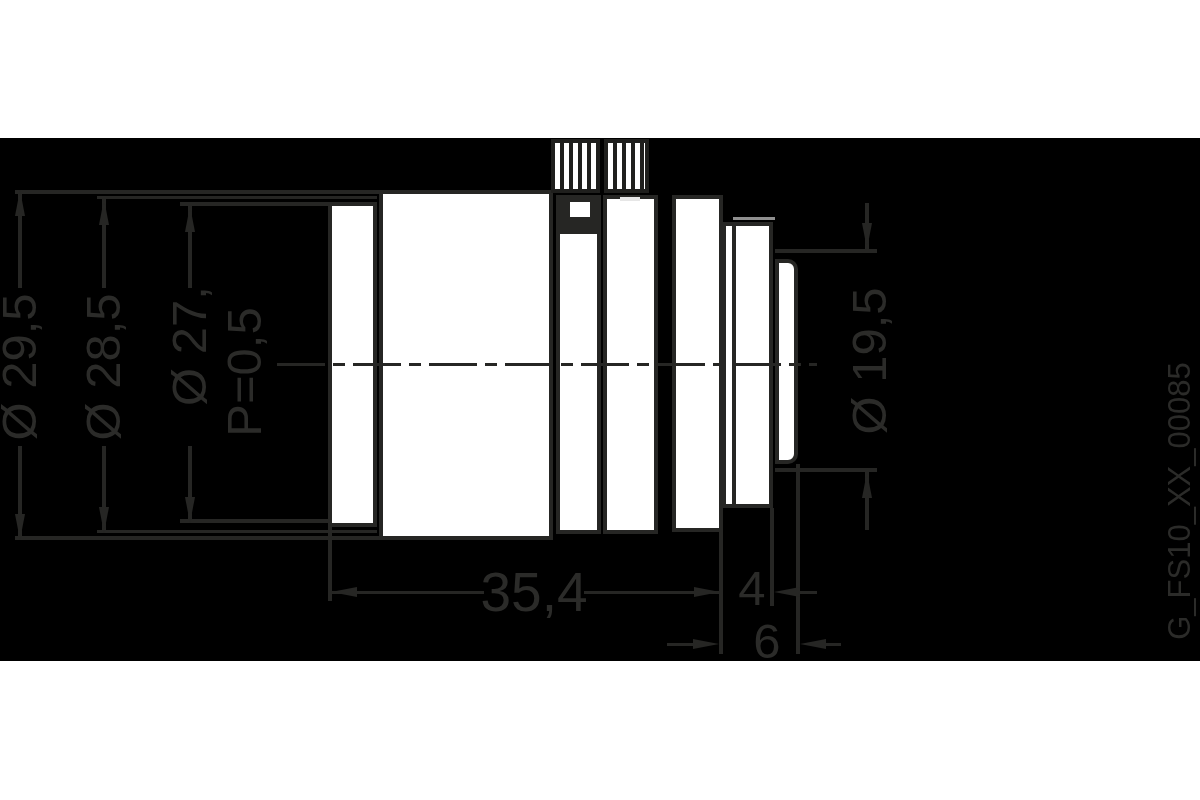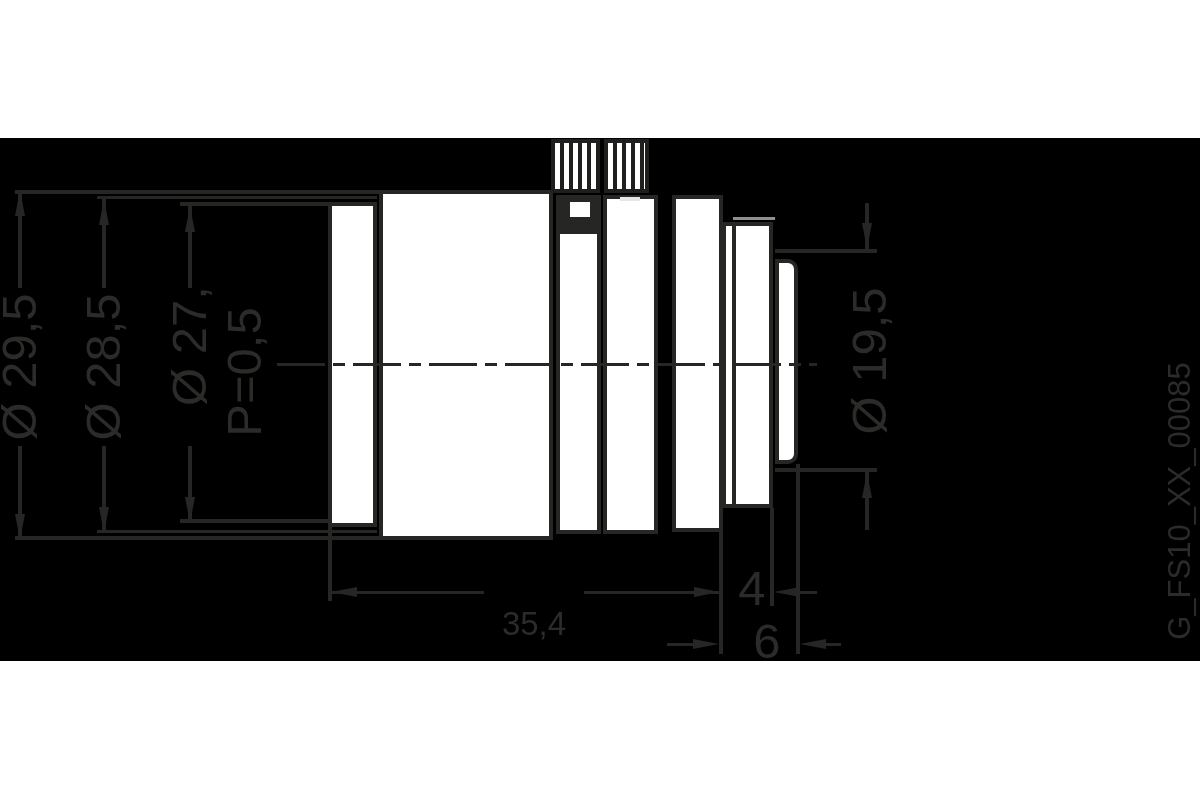--- a/index.html
+++ b/index.html
@@ -78,17 +78,17 @@
       <div class="arr" style="left: 774px; top: 587px; border-top: 5px solid transparent; border-bottom: 5px solid transparent; border-right: 26px solid rgb(38, 38, 36);"></div>
       <div class="arr" style="left: 693px; top: 639px; border-top: 5px solid transparent; border-bottom: 5px solid transparent; border-left: 26px solid rgb(38, 38, 36);"></div>
       <div class="arr" style="left: 800px; top: 639px; border-top: 5px solid transparent; border-bottom: 5px solid transparent; border-right: 26px solid rgb(38, 38, 36);"></div>
     </div>
 
   <span class="dimtext rot" style="left: 20px; top: 367px; font-size: 49px;">Ø 29,5</span>
   <span class="dimtext rot" style="left: 104px; top: 367px; font-size: 49px;">Ø 28,5</span>
   <span class="dimtext rot" style="left: 190px; top: 346px; font-size: 49px;">Ø 27,</span>
   <span class="dimtext rot" style="left: 245px; top: 372px; font-size: 49px;">P=0,5</span>
   <span class="dimtext rot" style="left: 870px; top: 361px; font-size: 49px;">Ø 19,5</span>
-  <span class="dimtext" style="left: 534px; top: 592px; font-size: 33px; margin-top: 32px;">35,4</span>
+  <span class="dimtext" style="left: 534px; top: 592px; font-size: 55px;">35,4</span>
   <span class="dimtext" style="left: 752px; top: 589px; font-size: 49px;">4</span>
   <span class="dimtext" style="left: 767px; top: 642px; font-size: 49px;">6</span>
   <span class="dimtext rot" style="left: 1180px; top: 501px; font-size: 31px;">G_FS10_XX_00085</span>
 </div>
 
 </body></html>

